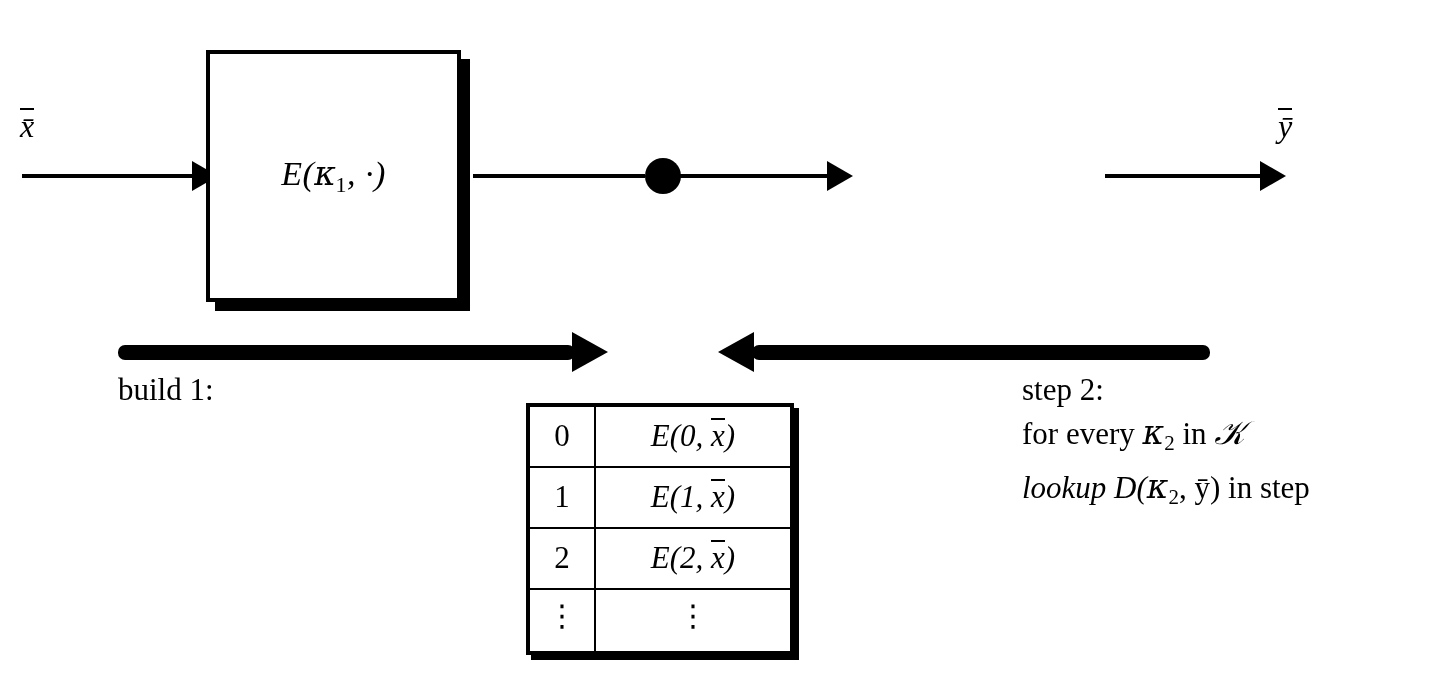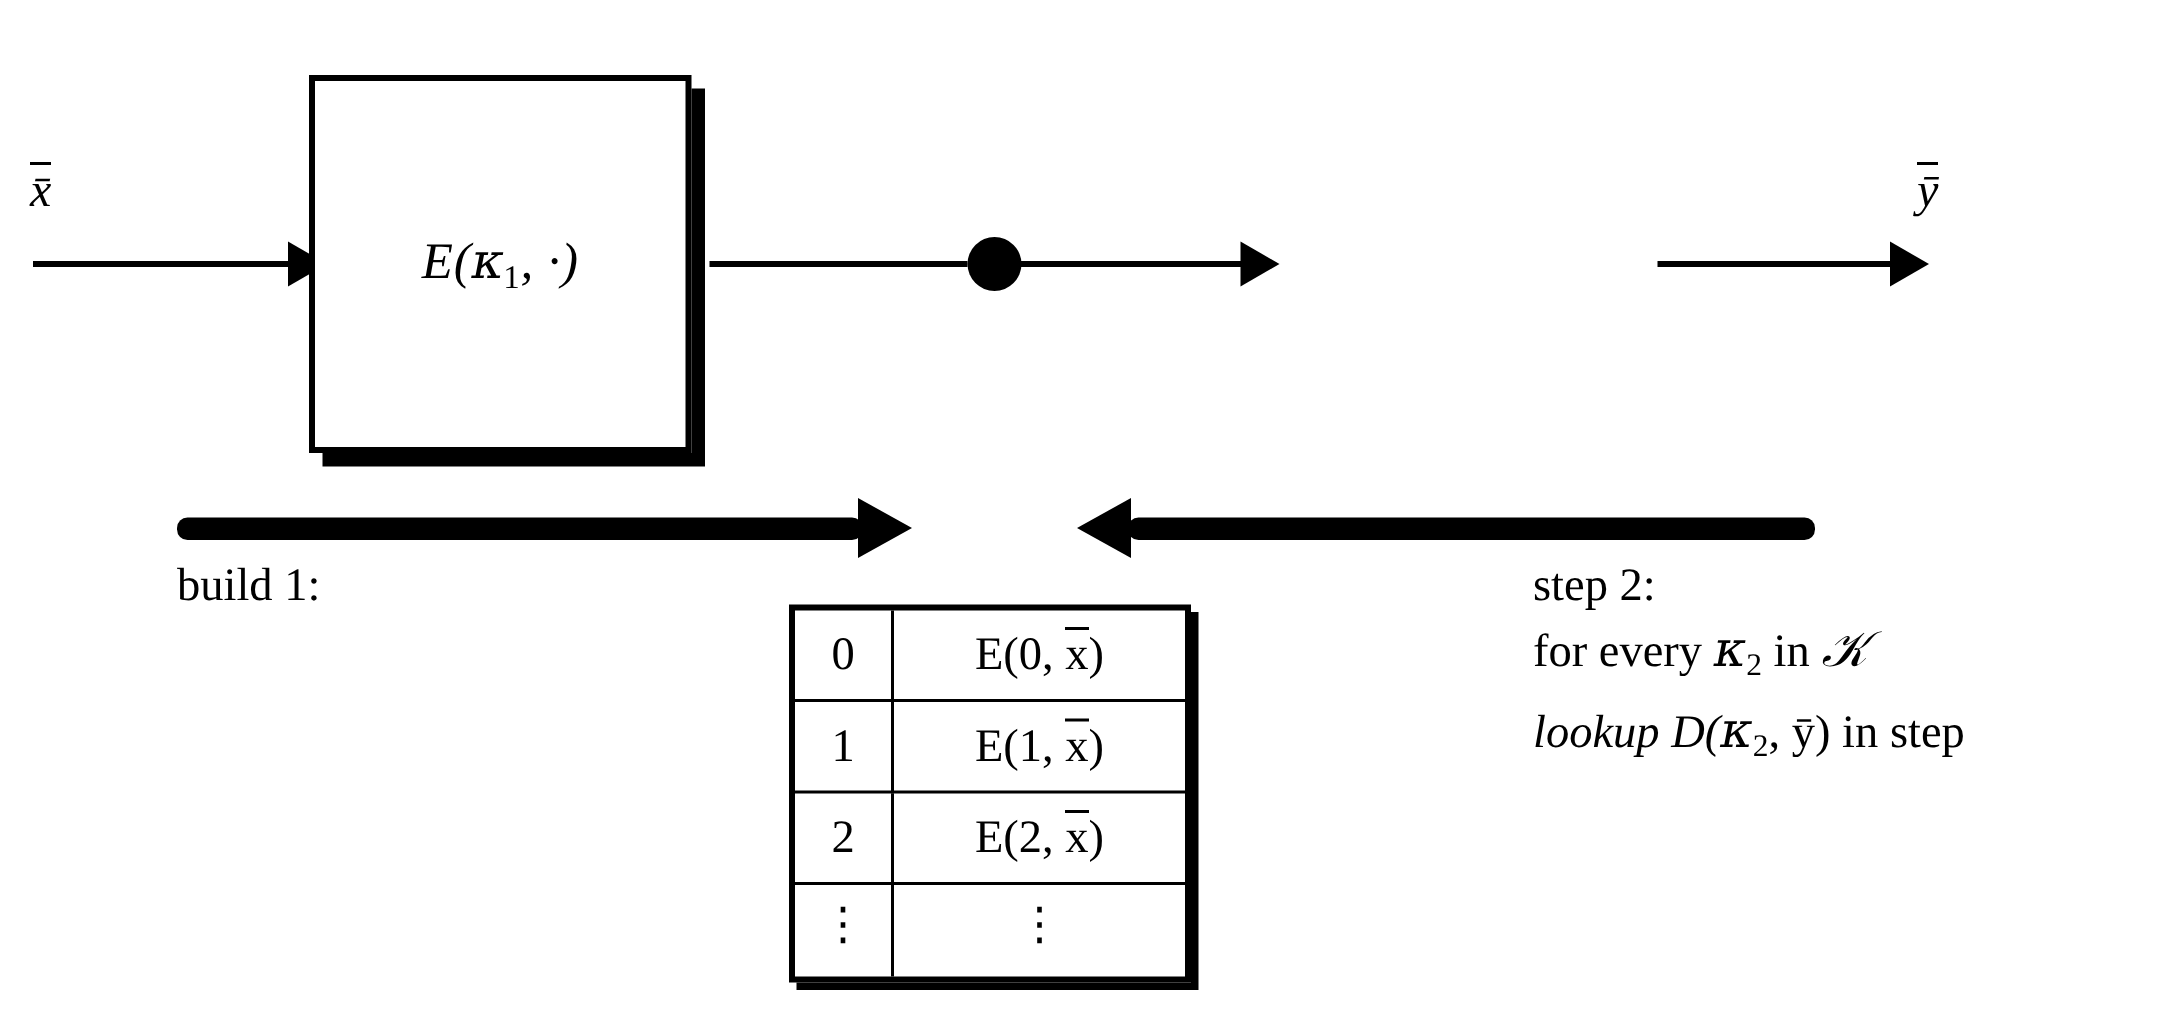--- a/index.html
+++ b/index.html
@@ -133,20 +133,21 @@
   .lookup-table table {
     border-collapse: collapse;
     width: 100%;
     height: 100%;
   }
   .lookup-table td {
     border: 2px solid #000000;
     text-align: center;
     vertical-align: middle;
     font-size: 31px;
+    font-style: italic;
     padding: 2px 6px;
     white-space: nowrap;
   }
   .lookup-table td.keycell {
     width: 52px;
     font-style: normal;
   }
   .lookup-table tr.dots-row td {
     font-size: 26px;
     font-style: normal;

